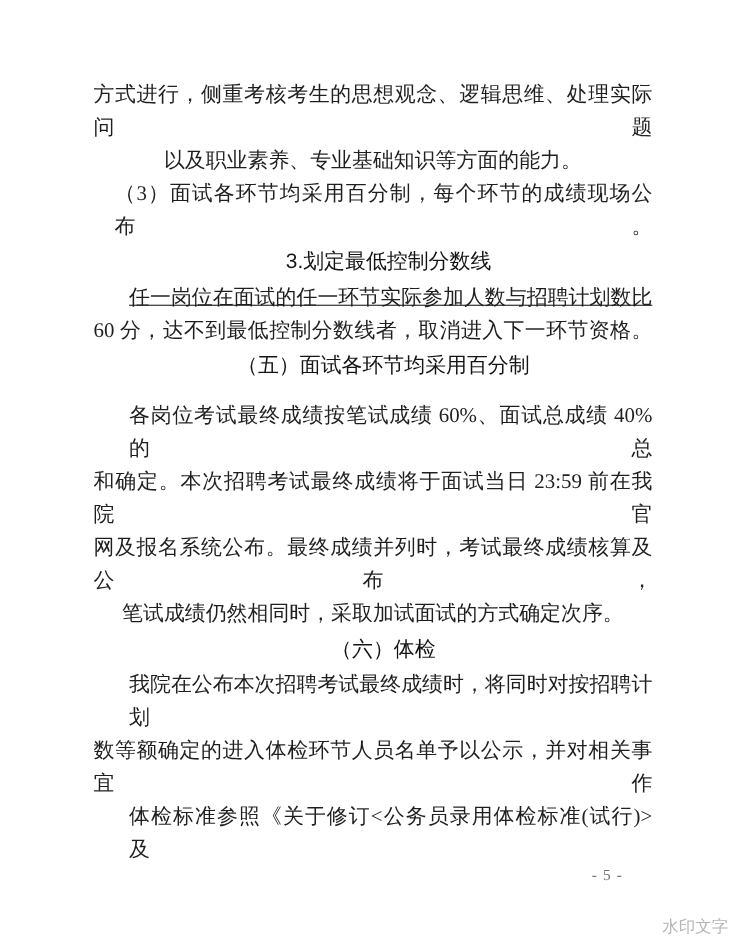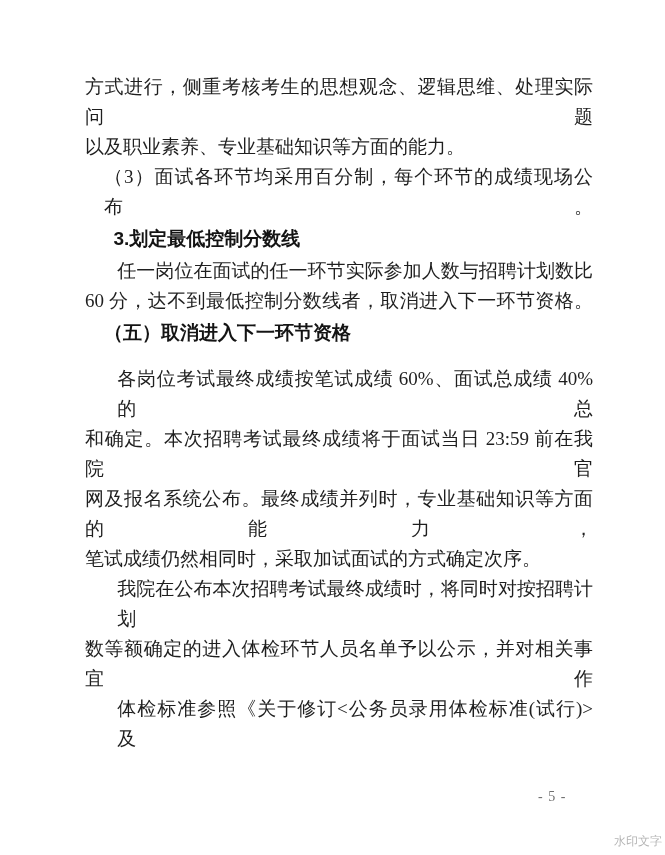--- a/index.html
+++ b/index.html
@@ -19,65 +19,66 @@
   .doc-body {
     position: absolute;
     left: 85px;
     top: 72px;
     width: 508px;
     font-size: 19px;
     line-height: 30px;
   }
   .line {
     min-height: 30px;
-    text-align: left;
+    text-align: center;
   }
   .line.fill {
     text-align: justify;
     text-align-last: justify;
   }
   .line.heading {
     font-family: "Liberation Sans", sans-serif;
-    font-weight: bold;
+    font-weight: normal;
     margin: 2px 0;
     color: #141414;
   }
   .page-number {
     position: absolute;
     top: 789px;
     left: 538px;
     font-size: 14px;
     color: #6f6f6f;
     font-family: "Liberation Serif", serif;
     letter-spacing: 1px;
   }
   .watermark {
     position: absolute;
     top: 833px;
     right: 3px;
-    font-size: 12px;
+    font-size: 15px;
     color: #b4b4b4;
     font-family: "Liberation Serif", serif;
   }
 </style>
 </head>
 <body>
 
 <div class="page">
   <div class="doc-body" id="doc-body">
       <div class="line body fill">方式进行，侧重考核考生的思想观念、逻辑思维、处理实际问题</div>
       <div class="line body">以及职业素养、专业基础知识等方面的能力。</div>
       <div class="line body fill" style="padding-left: 1em;">（3）面试各环节均采用百分制，每个环节的成绩现场公布。</div>
       <div class="line heading" style="padding-left: 1.5em;">3.划定最低控制分数线</div>
-      <div class="line body fill" style="padding-left: 1.7em;">任一岗位在面试的任一环节实际参加人数与招聘计划数比</div>
+      <div class="line body fill" style="padding-left: 1.7em; text-decoration: underline;">任一岗位在面试的任一环节实际参加人数与招聘计划数比</div>
       <div class="line body fill">60 分，达不到最低控制分数线者，取消进入下一环节资格。</div>
-      <div class="line heading" style="padding-left: 1em;">（五）取消进入下一环节资格</div>
+      <div class="line heading" style="padding-left: 1em;">（五）面试各环节均采用百分制</div>
       <div class="line body fill" style="padding-left: 1.7em; margin-top: 16px;">各岗位考试最终成绩按笔试成绩 60%、面试总成绩 40%的总</div>
       <div class="line body fill">和确定。本次招聘考试最终成绩将于面试当日 23:59 前在我院官</div>
-      <div class="line body fill">网及报名系统公布。最终成绩并列时，专业基础知识等方面的能力，</div>
+      <div class="line body fill">网及报名系统公布。最终成绩并列时，考试最终成绩核算及公布，</div>
       <div class="line body">笔试成绩仍然相同时，采取加试面试的方式确定次序。</div>
+      <div class="line heading" style="padding-left: 1em;">（六）体检</div>
       <div class="line body fill" style="padding-left: 1.7em;">我院在公布本次招聘考试最终成绩时，将同时对按招聘计划</div>
       <div class="line body fill">数等额确定的进入体检环节人员名单予以公示，并对相关事宜作</div>
       <div class="line body fill" style="padding-left: 1.7em;">体检标准参照《关于修订&lt;公务员录用体检标准(试行)&gt;　及</div>
     </div>
   <div class="page-number">- 5 -</div>
   <div class="watermark">水印文字</div>
 </div>
 
 </body></html>

